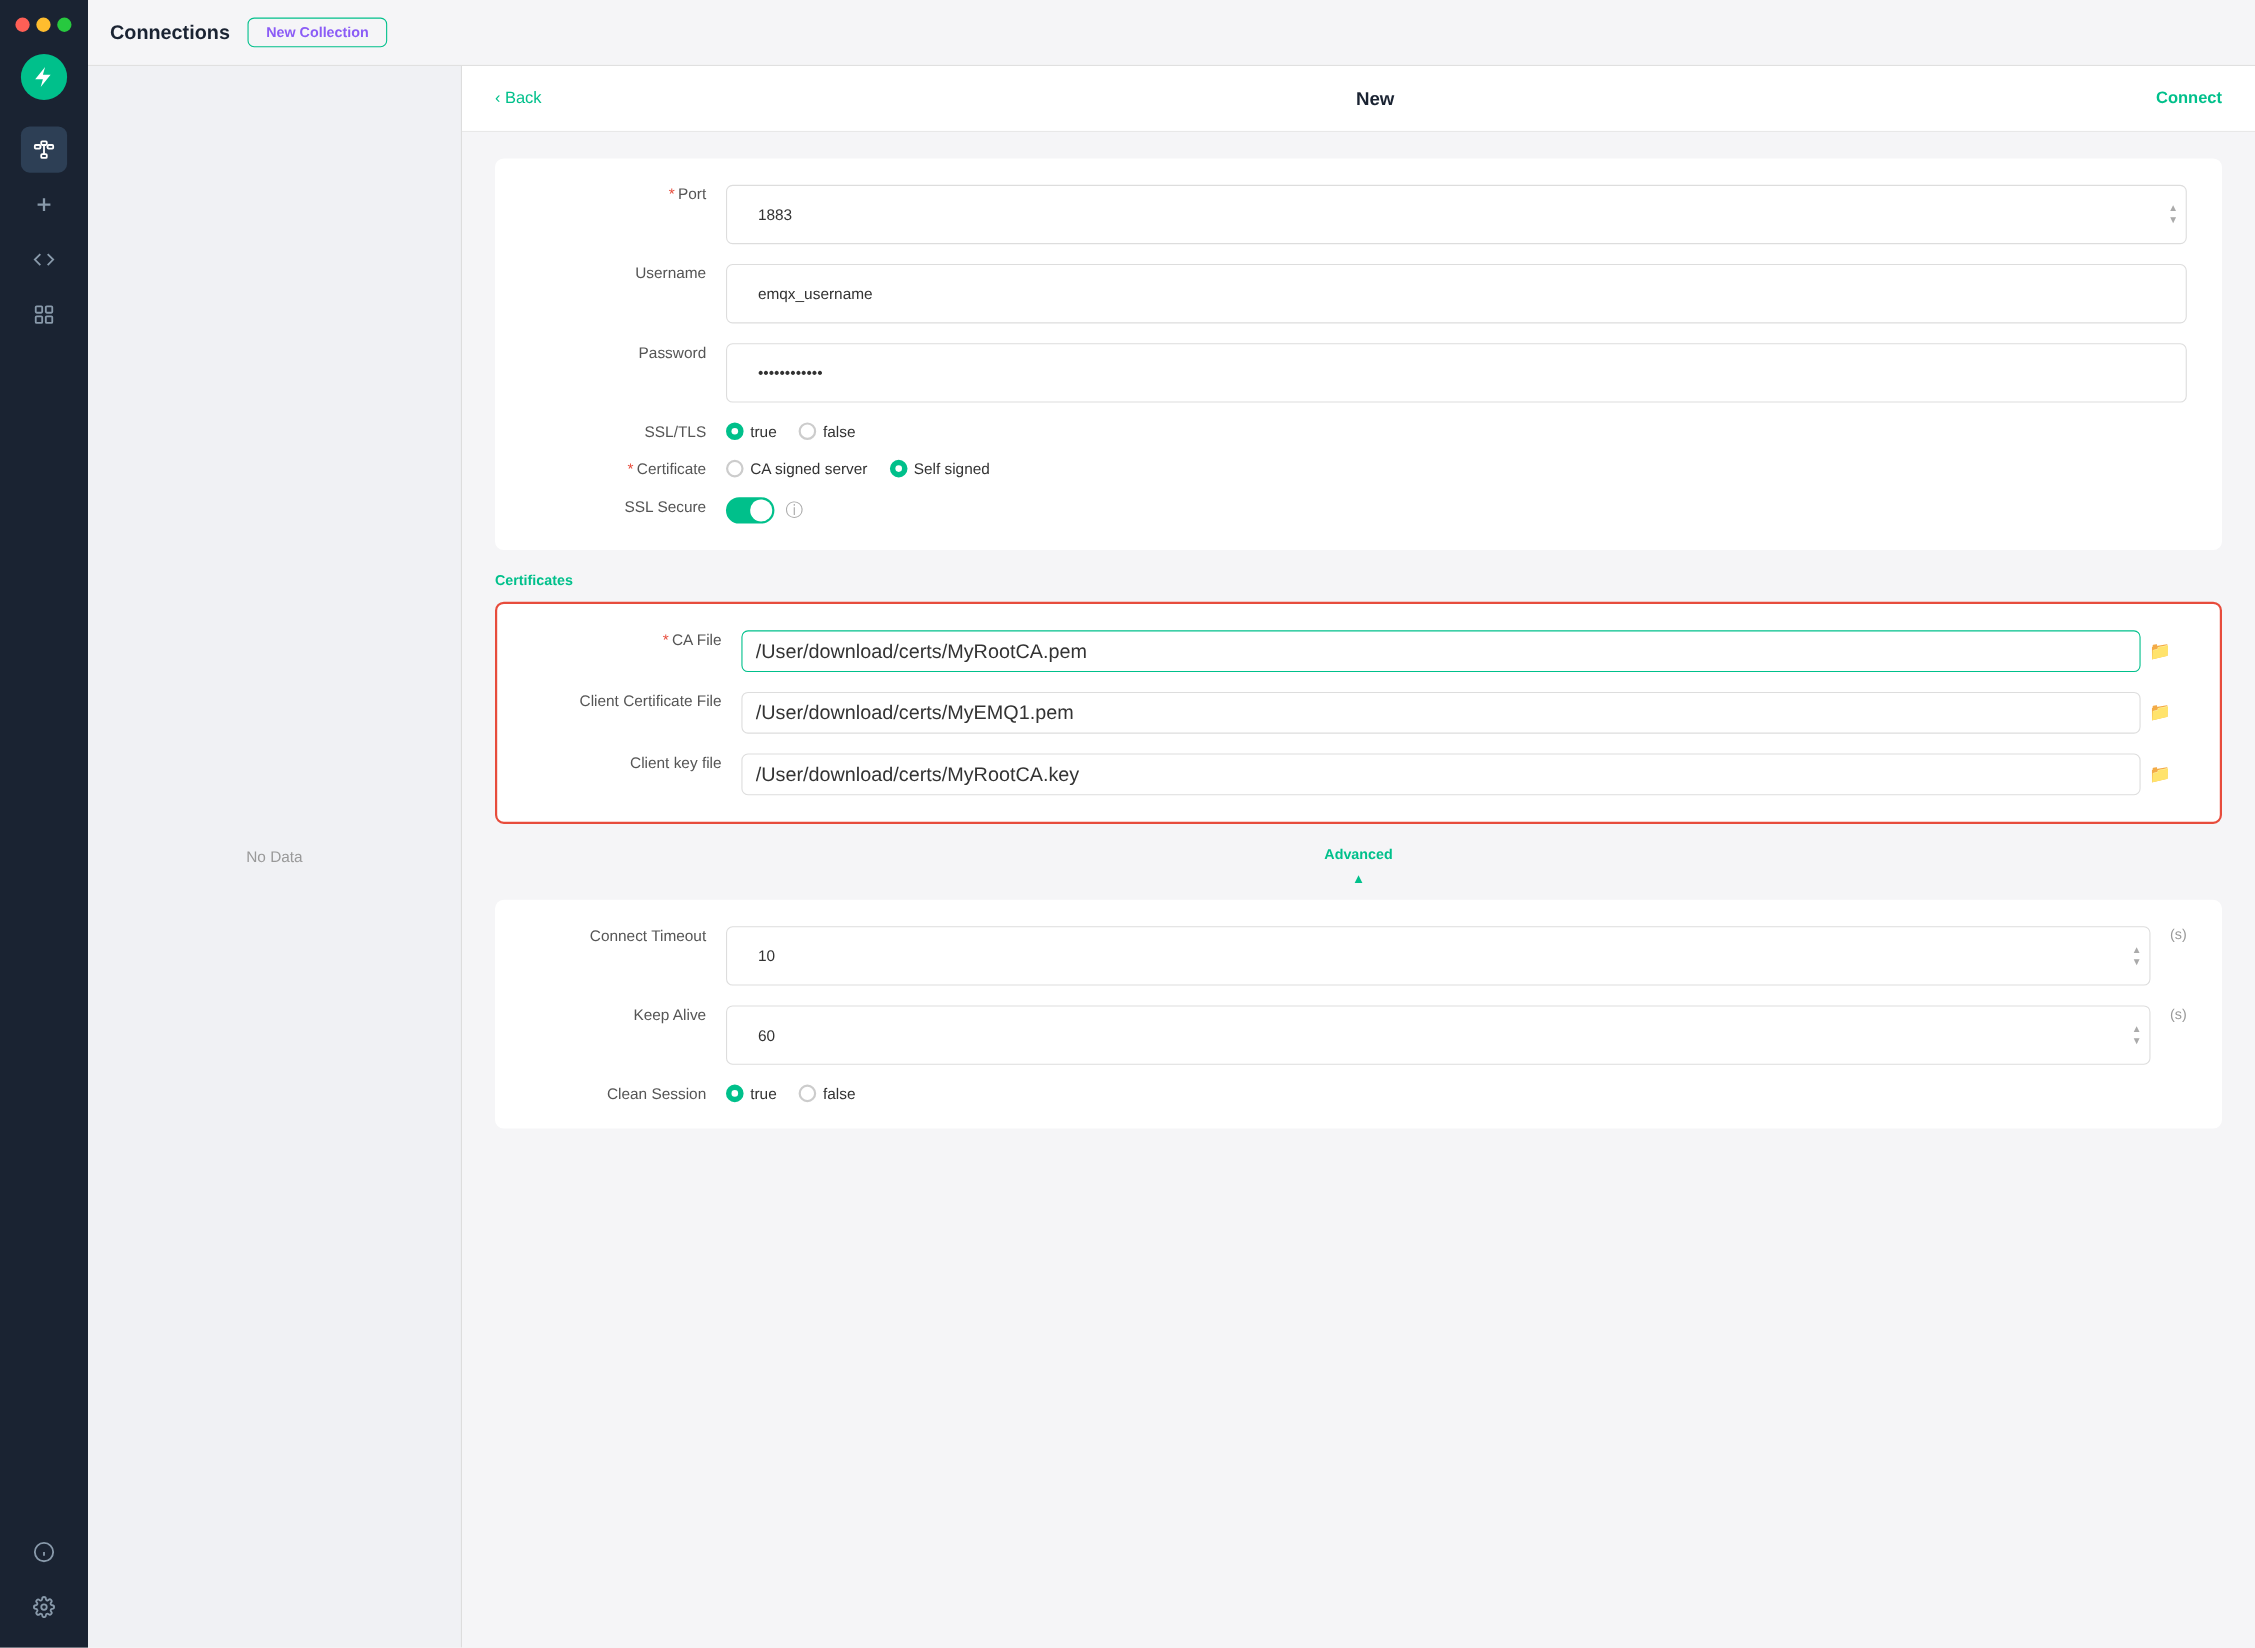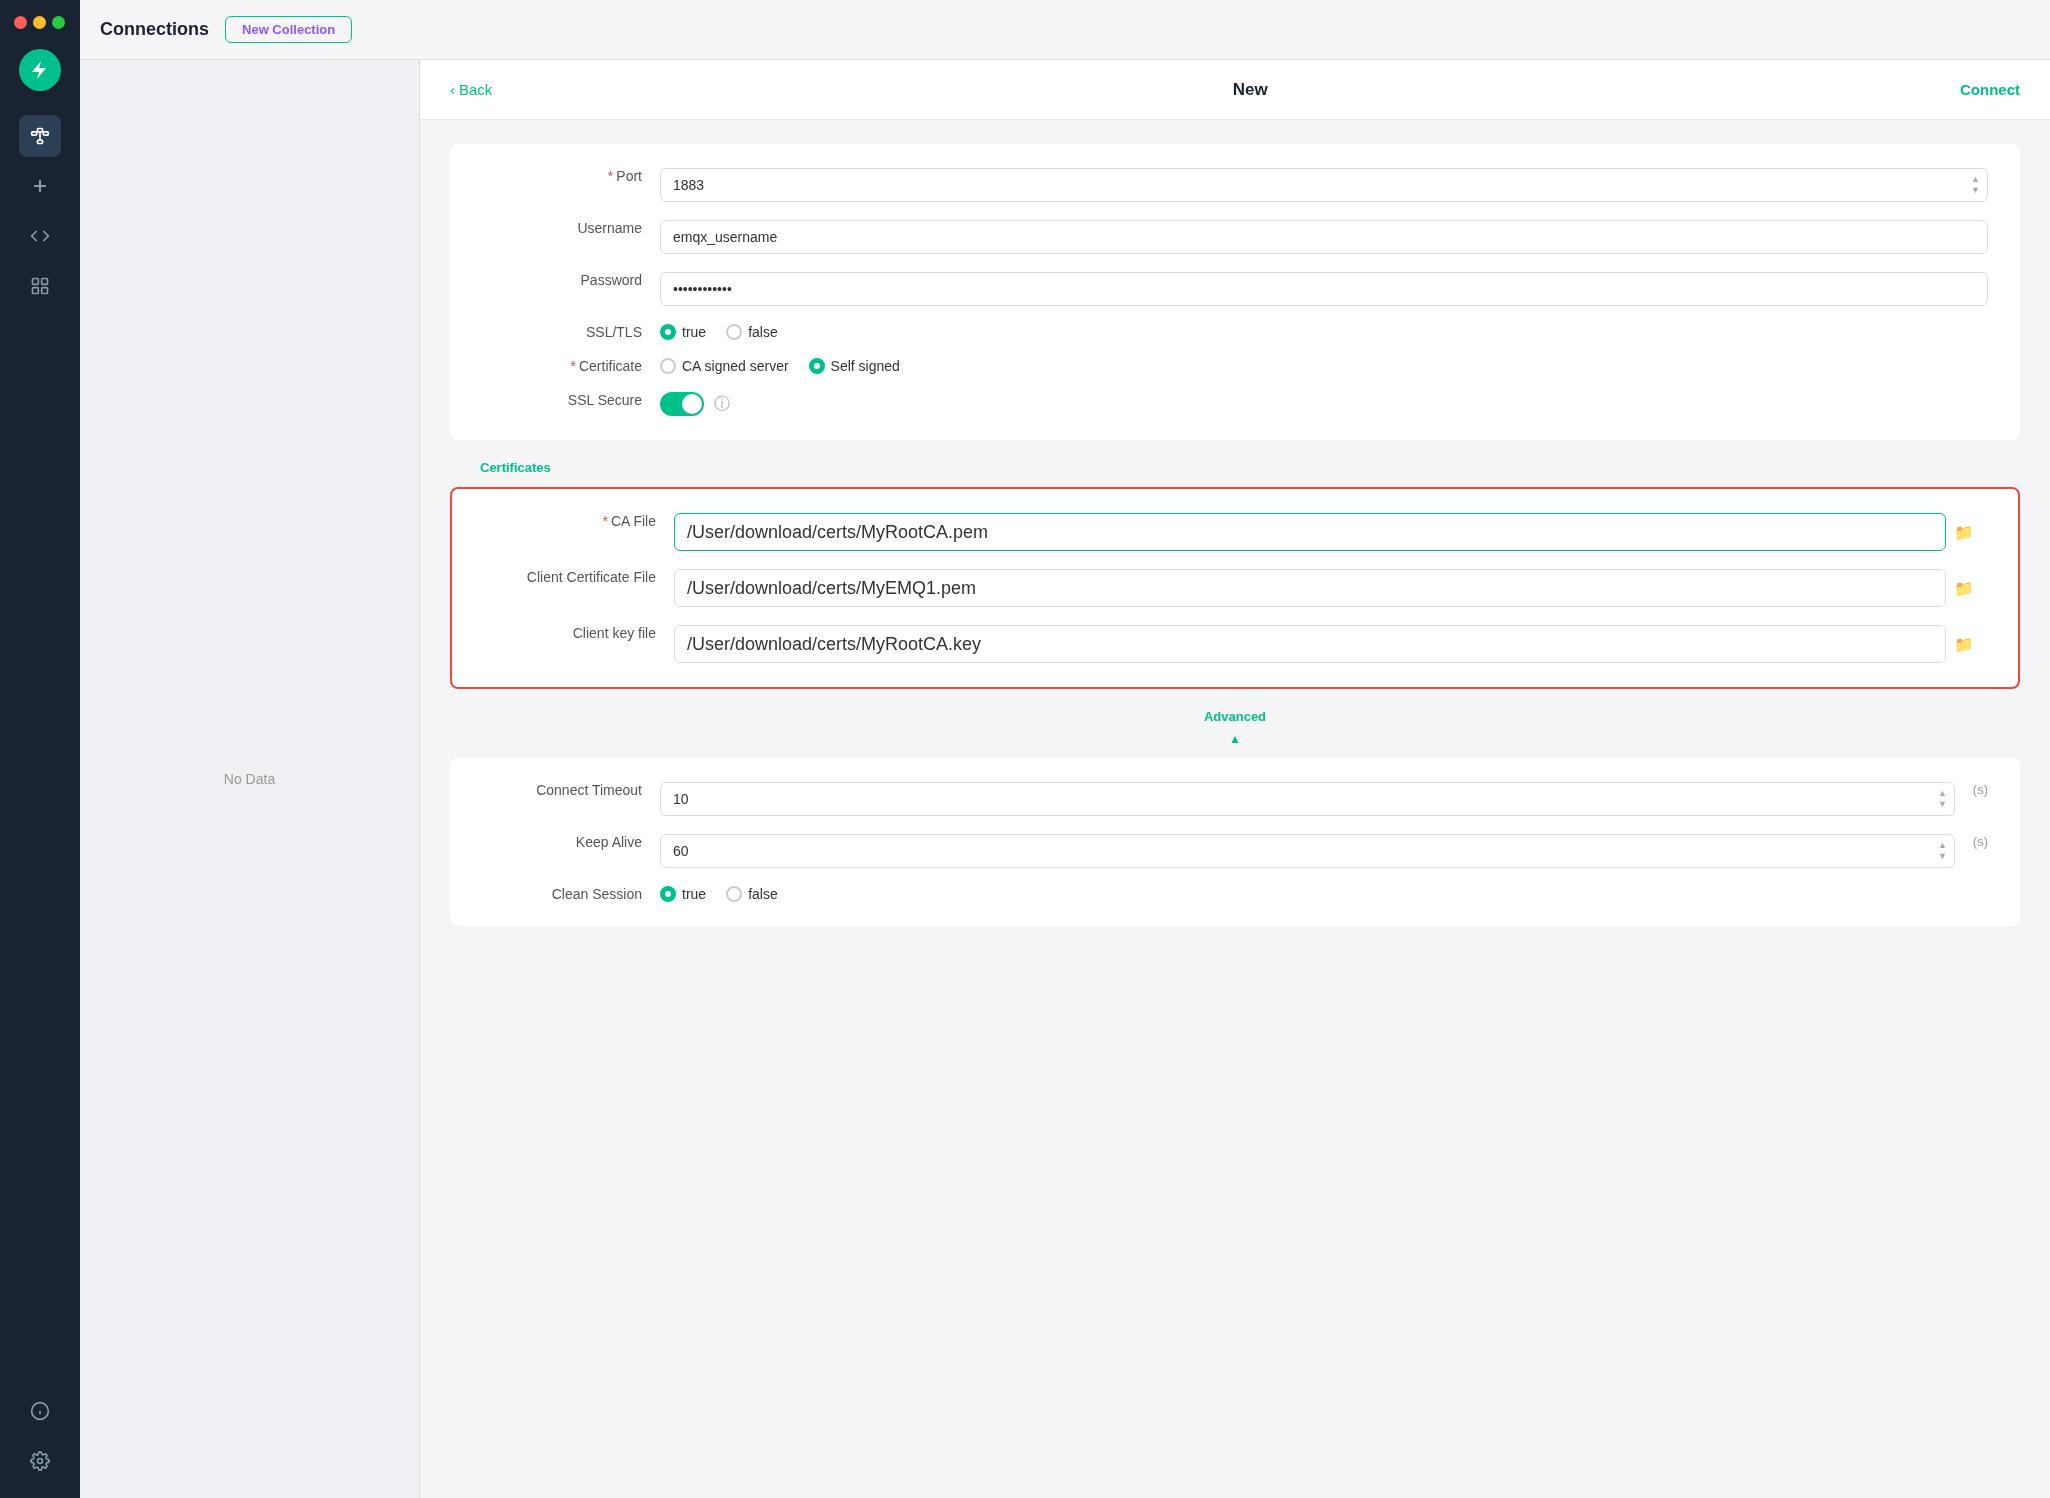--- a/index.html
+++ b/index.html
@@ -167,24 +167,24 @@
       text-align: right;
       flex-shrink: 0;
     }
     .form-label .required {
       color: #e74c3c;
       margin-right: 3px;
     }
 
     .form-input {
       flex: 1;
-      height: 34px;
+      height: 54px;
       border: 1px solid #ddd;
       border-radius: 6px;
-      padding: 0 12px;
+      padding: 0 28px;
       font-size: 14px;
       color: #333;
       outline: none;
     }
 
     .port-wrapper {
       position: relative;
       flex: 1;
     }
     .port-wrapper .form-input {
@@ -268,21 +268,20 @@
       cursor: pointer;
     }
 
     
     .section-header {
       font-size: 13px;
       font-weight: 600;
       color: #00c08b;
       margin-bottom: 12px;
       padding-left: 0;
-      margin-left: 30px;
     }
 
     
     .certificates-section {
       background: white;
       border-radius: 8px;
       padding: 24px 44px;
       margin-bottom: 20px;
       border: 2px solid #e74c3c;
     }

